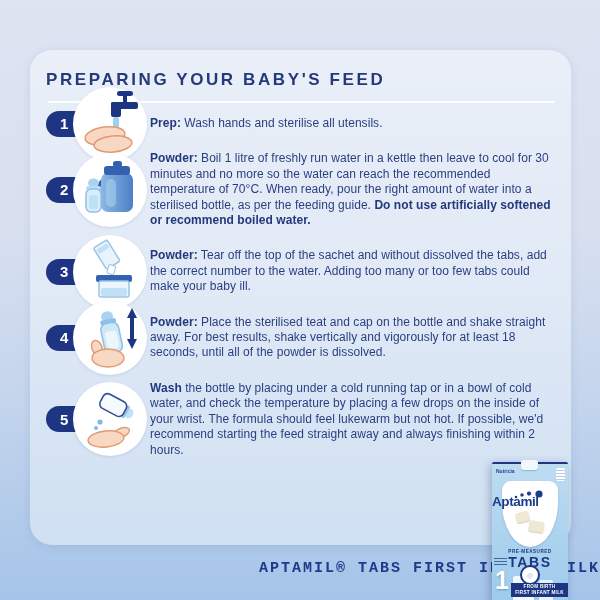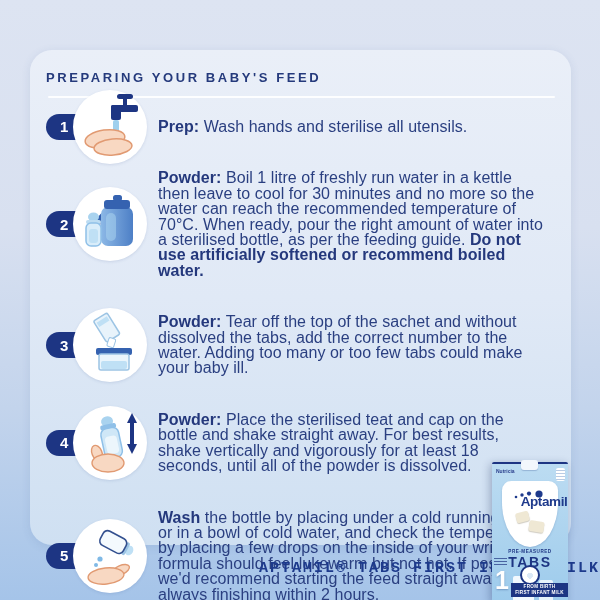--- a/index.html
+++ b/index.html
@@ -3,57 +3,57 @@
 <meta charset="utf-8">
 <style>
   html,body{margin:0;padding:0;width:600px;height:600px;overflow:hidden;
     font-family:"Liberation Sans",sans-serif;}
   .page{position:relative;width:600px;height:600px;
     background:linear-gradient(180deg,#dde4f2 0%,#d8e0f0 38%,#c3d4ec 68%,#a5c4e9 100%);}
   .card{position:absolute;left:30px;top:50px;width:541px;height:495px;
     border-radius:22px;box-sizing:border-box;padding:20px 14px 0 16px;
     background:linear-gradient(180deg,#eaeff8 0%,#e0e9f6 50%,#cfe0f2 100%);
     box-shadow:0 2px 10px rgba(60,90,150,.12);}
-  .title{margin:0;font-size:13px;font-weight:600;letter-spacing:2.6px;
+  .title{margin:0;font-size:17px;font-weight:600;letter-spacing:2.6px;
     color:#253a7c;}
   .intro{margin:11px 0 0 0;font-size:13.2px;font-weight:bold;line-height:16.6px;
     color:#27397d;letter-spacing:.1px;padding-right:8px;}
   .divider{height:2px;background:rgba(255,255,255,.9);margin:11px 2px 9px 2px;border-radius:1px;}
   .steps{display:flex;flex-direction:column;gap:12px;}
   .step{position:relative;margin-left:100px;min-height:18px;}
   .iconwrap{position:absolute;left:-100px;top:50%;transform:translateY(-50%);
     width:100px;height:74px;}
   .badge{position:absolute;left:0;top:50%;transform:translateY(-50%);
     width:50px;height:26px;border-radius:14px;background:#1d3583;z-index:1;
     color:#fff;font-size:15px;font-weight:bold;display:flex;align-items:center;
     padding-left:14px;box-sizing:border-box;}
   .circle{position:absolute;left:27px;top:0;width:74px;height:74px;border-radius:50%;
     background:#fff;z-index:2;box-shadow:0 1px 3px rgba(60,90,150,.15);}
   .circle svg{position:absolute;left:0;top:0;}
-  .steptext{margin:12px;font-size:16px;line-height:15.4px;color:#2a3f80;
+  .steptext{margin:4px;font-size:12px;line-height:15.4px;color:#2a3f80;
     max-width:404px;letter-spacing:.05px;}
   .steptext b{color:#24387c;}
   .footer{position:absolute;left:0;right:0;top:560px;text-align:right;
     font-size:15px;font-weight:bold;letter-spacing:2px;color:#1d3a8c;font-family:Liberation Mono, monospace;}
   
   .pbox{position:absolute;left:492px;top:462px;width:76px;height:138px;
     background:linear-gradient(180deg,#bcdcf2 0%,#aad2ee 60%,#9dcbec 100%);
     border-top:2px solid #1d3583;box-shadow:-2px 2px 8px rgba(20,40,90,.30);
     border-radius:2px 2px 0 0;}
   .nutricia{position:absolute;top:4px;left:4px;font-size:5px;color:#2a3f8c;font-weight:bold;}
   .ptab{position:absolute;top:-4px;left:29px;width:17px;height:10px;background:#f2f7fc;
     border-radius:3px;box-shadow:0 1px 1px rgba(60,90,150,.3);}
   .pseal-top{position:absolute;top:4px;right:3px;width:9px;height:13px;background:#fff;
     border-radius:2px;
     background-image:repeating-linear-gradient(180deg,#fff 0 2px,#b9cbe4 2px 3px);}
   .shield{position:absolute;top:17px;left:10px;width:56px;height:66px;background:#fff;
     border-radius:10px 10px 30px 30px / 10px 10px 48px 48px;
     box-shadow:0 1px 2px rgba(60,90,150,.25);}
   .dots{position:absolute;top:21px;left:0;width:76px;text-align:center;}
-  .brand{position:absolute;top:30px;left:14px;width:76px;text-align:center;
+  .brand{position:absolute;top:30px;left:0;width:76px;text-align:left;
     font-size:13.5px;font-weight:bold;color:#1e3a8c;letter-spacing:-.4px;}
   .tabpiece{position:absolute;background:#efe8d4;border-radius:2px;
     box-shadow:0 1px 1px rgba(120,110,80,.35);}
   .tab1{top:48px;left:24px;width:13px;height:10px;transform:rotate(-14deg);}
   .tab2{top:57px;left:37px;width:15px;height:11px;transform:rotate(9deg);}
   .pm{position:absolute;top:85px;left:0;width:76px;text-align:center;
     font-size:4.6px;font-weight:bold;color:#1d3583;letter-spacing:.5px;}
   .tabsword{position:absolute;top:90px;left:0;width:76px;text-align:center;
     font-size:14px;font-weight:bold;color:#1d3583;letter-spacing:1.6px;}
   .glass1{position:absolute;top:112px;left:21px;width:21px;height:26px;

